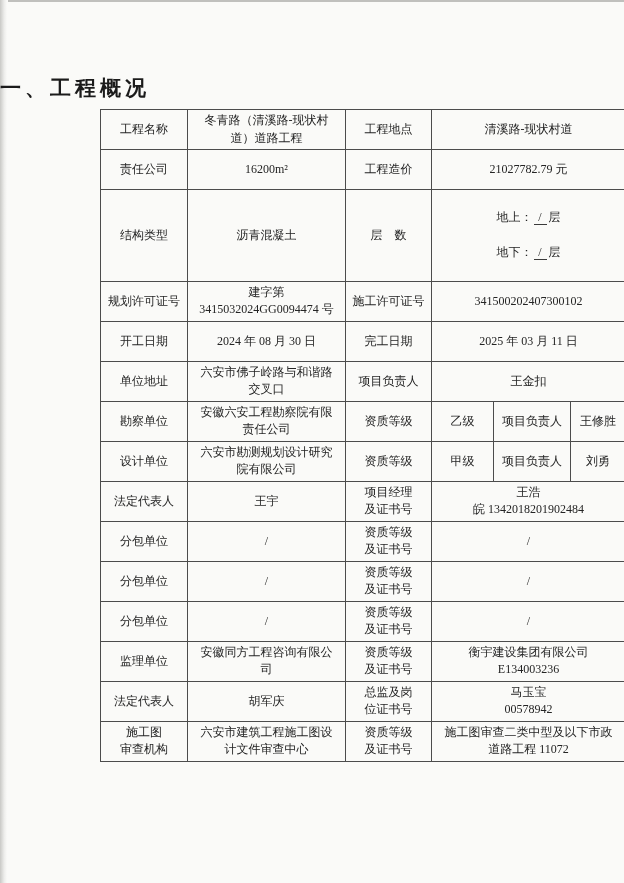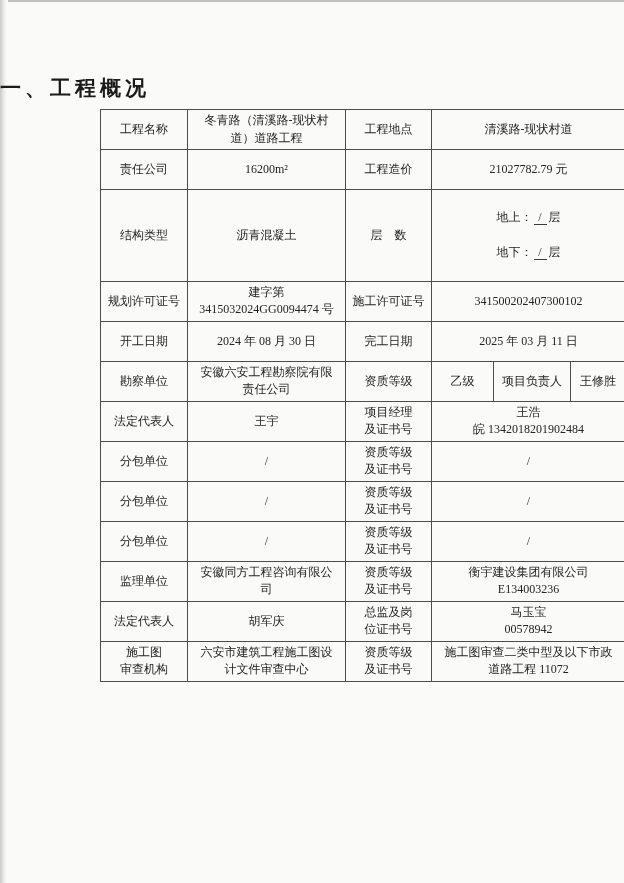--- a/index.html
+++ b/index.html
@@ -103,27 +103,43 @@
       <td>施工许可证号</td>
       <td colspan="3">341500202407300102</td>
     </tr>
     <tr>
       <td>开工日期</td>
       <td>2024 年 08 月 30 日</td>
       <td>完工日期</td>
       <td colspan="3">2025 年 03 月 11 日</td>
     </tr>
     <tr>
+      <td>单位地址</td>
+      <td>六安市佛子岭路与和谐路
+交叉口</td>
+      <td>项目负责人</td>
+      <td colspan="3">王金扣</td>
+    </tr>
+    <tr>
       <td>勘察单位</td>
       <td>安徽六安工程勘察院有限
 责任公司</td>
       <td>资质等级</td>
       <td>乙级</td>
       <td>项目负责人</td>
       <td>王修胜</td>
+    </tr>
+    <tr>
+      <td>设计单位</td>
+      <td>六安市勘测规划设计研究
+院有限公司</td>
+      <td>资质等级</td>
+      <td>甲级</td>
+      <td>项目负责人</td>
+      <td>刘勇</td>
     </tr>
     <tr>
       <td>法定代表人</td>
       <td>王宇</td>
       <td>项目经理
 及证书号</td>
       <td colspan="3">王浩
 皖 1342018201902484</td>
     </tr>
     <tr>

